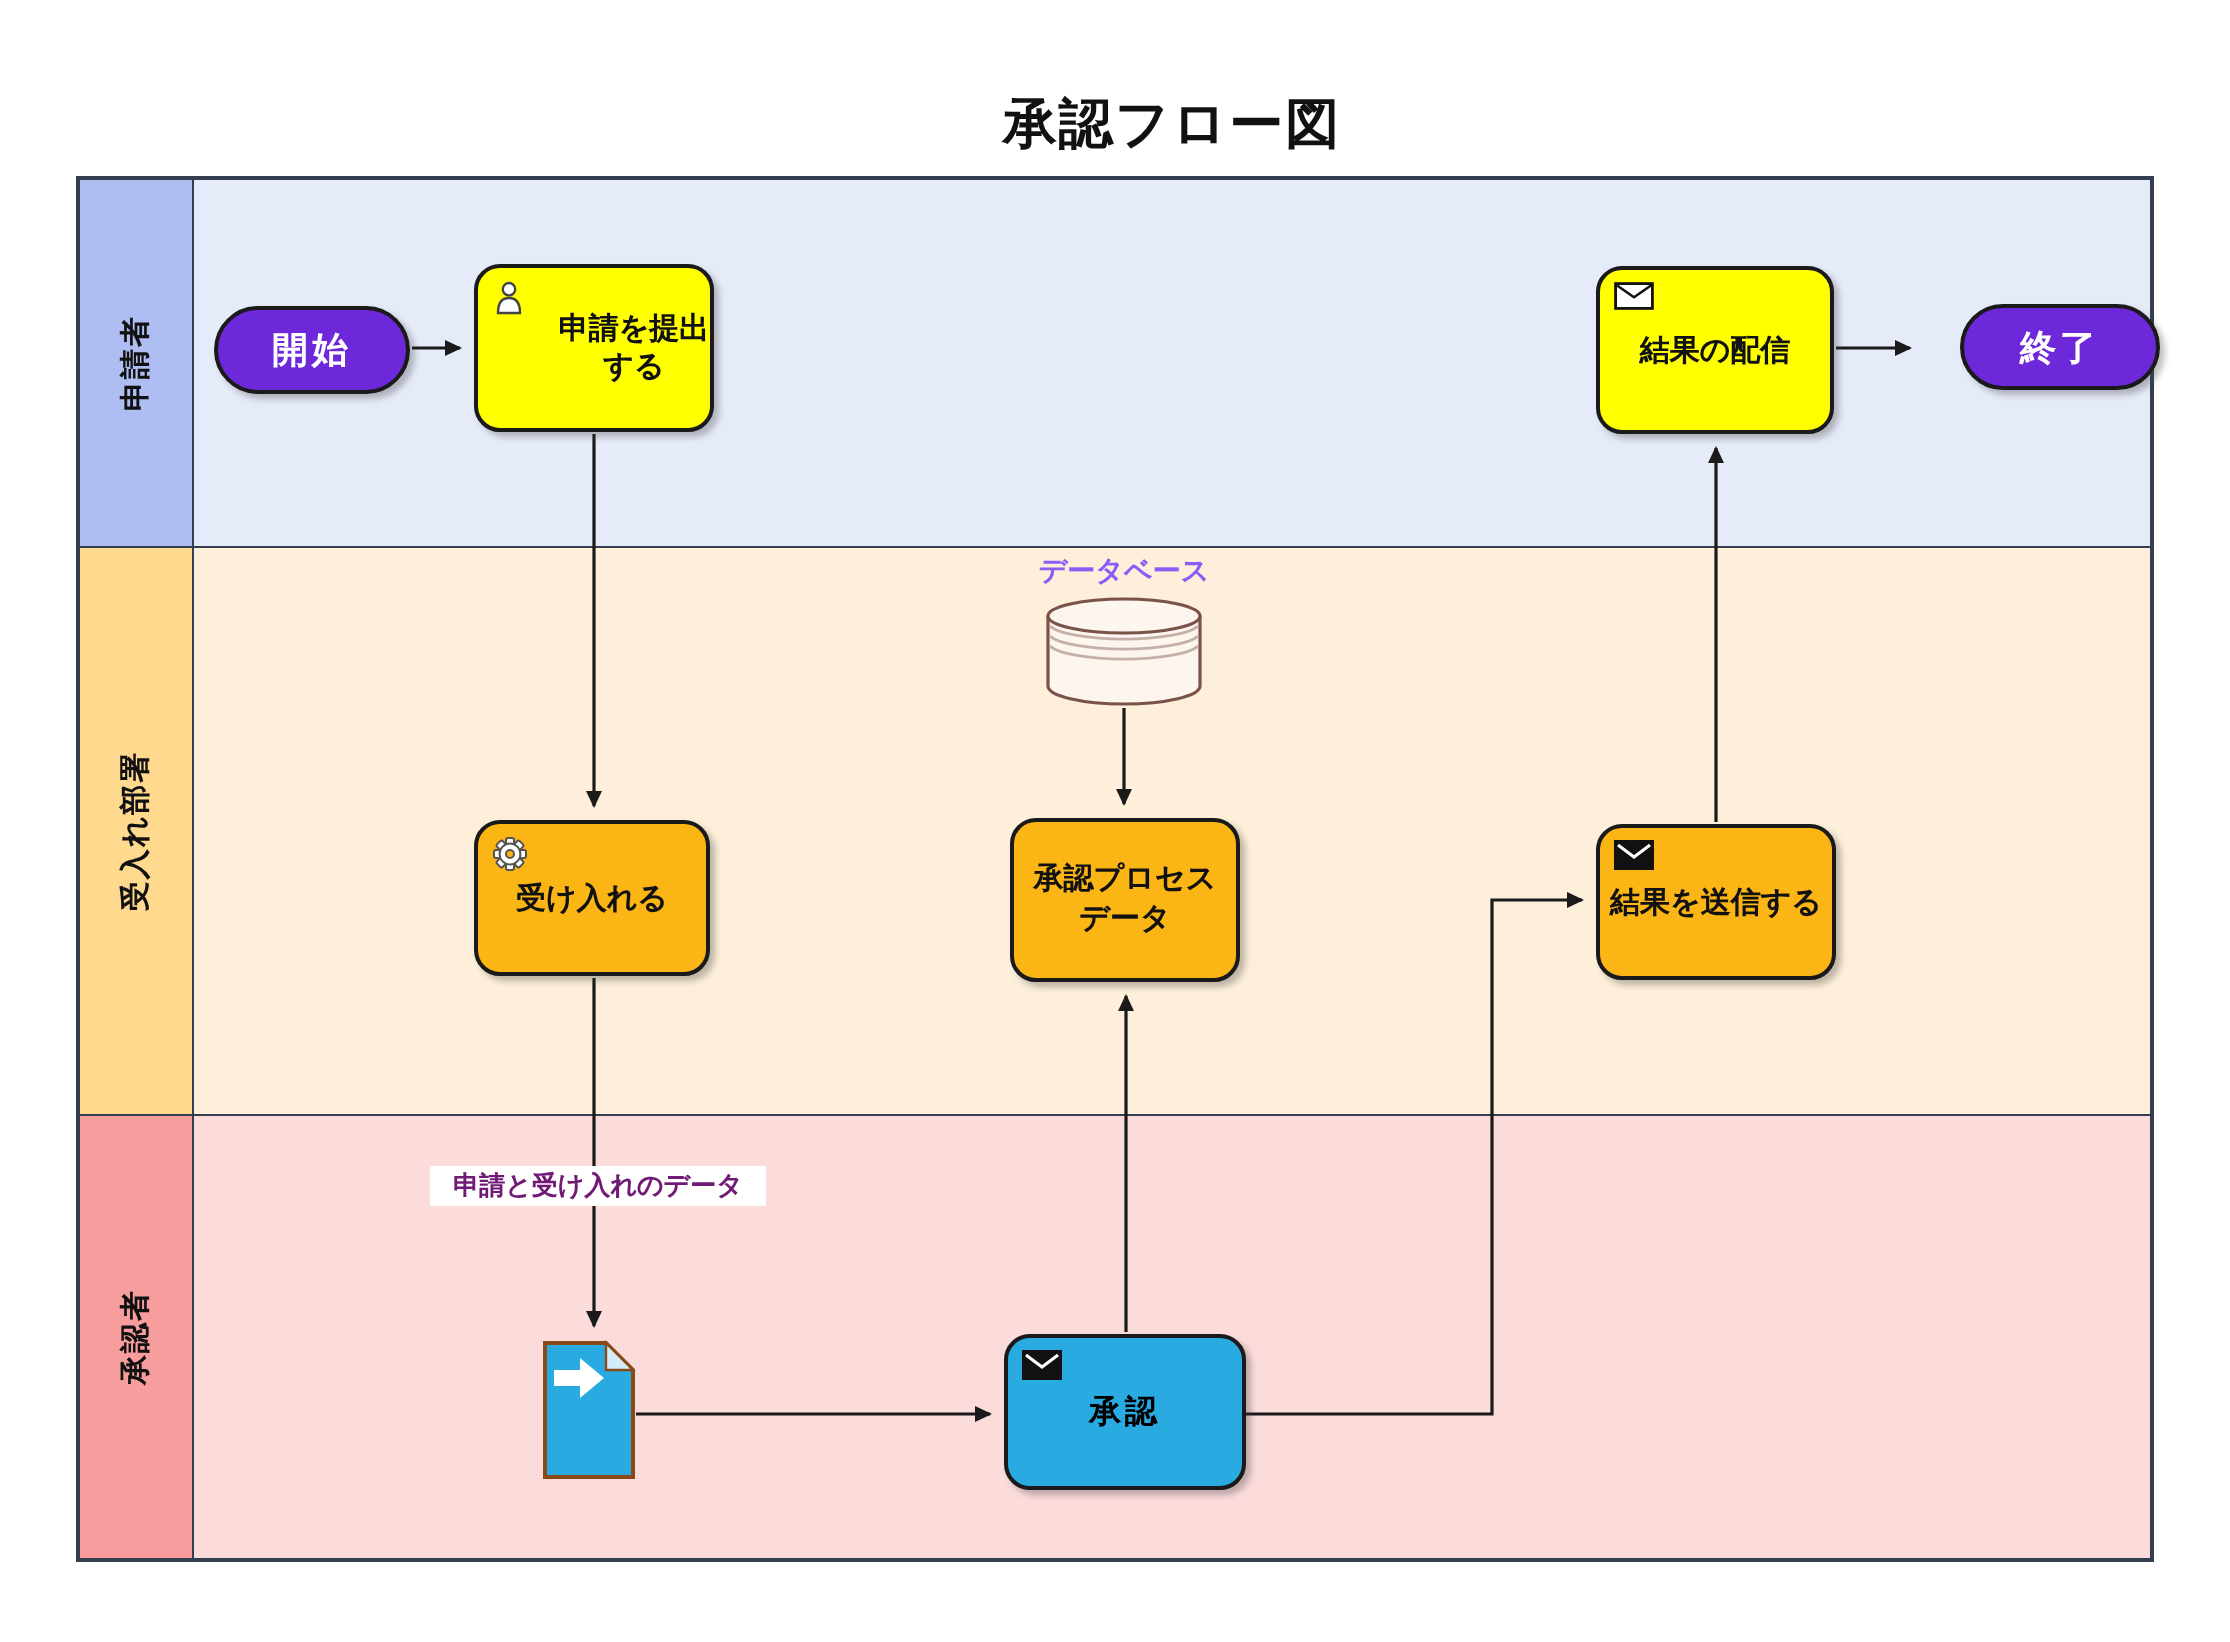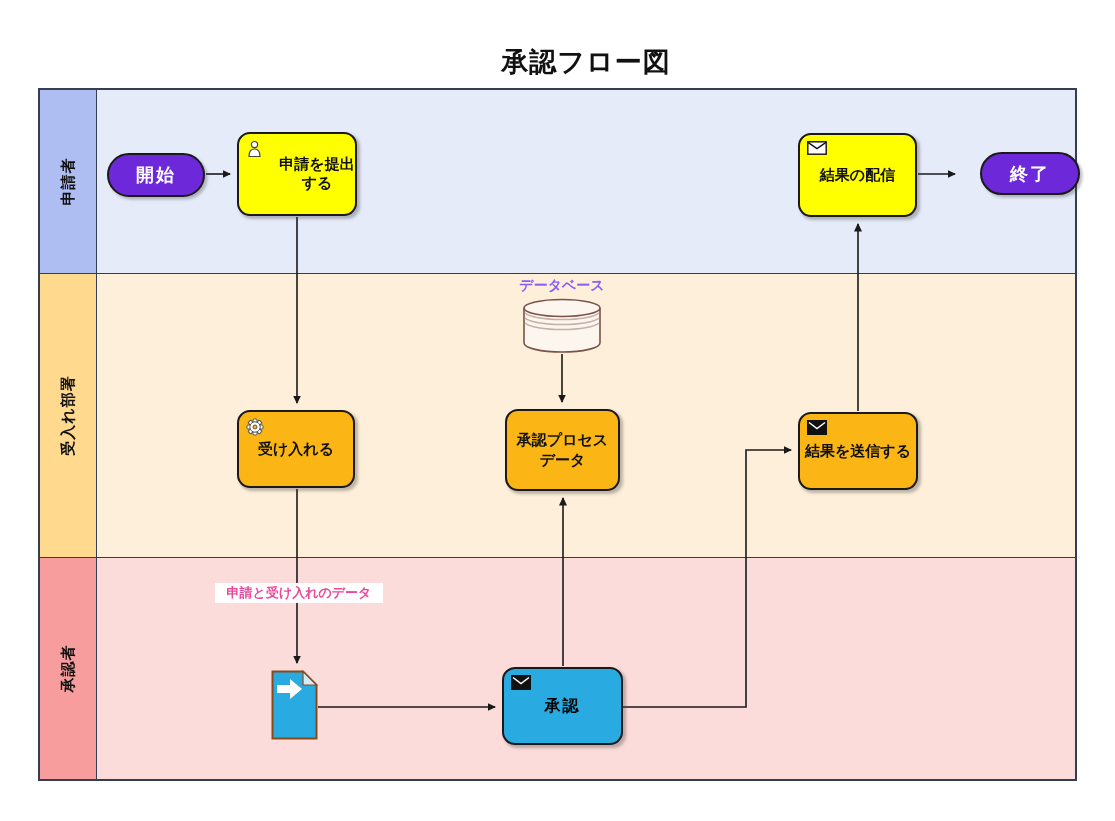--- a/index.html
+++ b/index.html
@@ -28,21 +28,21 @@
           box-shadow:2.5px 2.5px 3px rgba(70,70,70,.35); font-size:15px; }
   .task.yellow { background:#ffff00; }
   .task.orange { background:#fbb616; }
   .task.blue   { background:#29abe2; color:#000000; }
   .event { background:#6d28d9; border:2px solid #1a1a1a; border-radius:24px;
            color:#ffffff; font-size:18px; letter-spacing:2px;
            box-shadow:2.5px 2.5px 3px rgba(70,70,70,.35); }
   .node-icon { position:absolute; left:7px; top:6px; line-height:0; }
   .prewrap { white-space:pre-line; line-height:1.35; }
 
-  .note-label { position:absolute; background:#ffffff; color:#ec4899; font-weight:bold;
+  .note-label { position:absolute; background:#ffffff; color:#701a75; font-weight:bold;
                 font-size:13px; display:flex; align-items:center; justify-content:center; }
   .db-caption { position:absolute; text-align:center; font-size:14px; font-weight:600; color:#8b5cf6; }
 
   .shape { position:absolute; line-height:0; }
   svg.overlay { position:absolute; left:0; top:0; pointer-events:none; }
 </style>
 </head>
 <body>
 
 <div class="stage">

